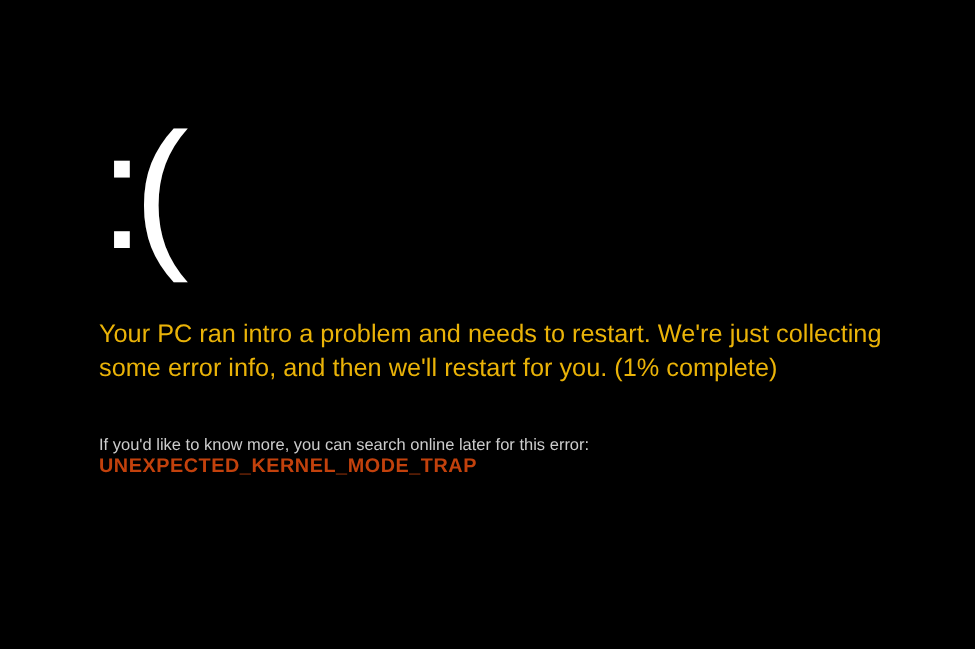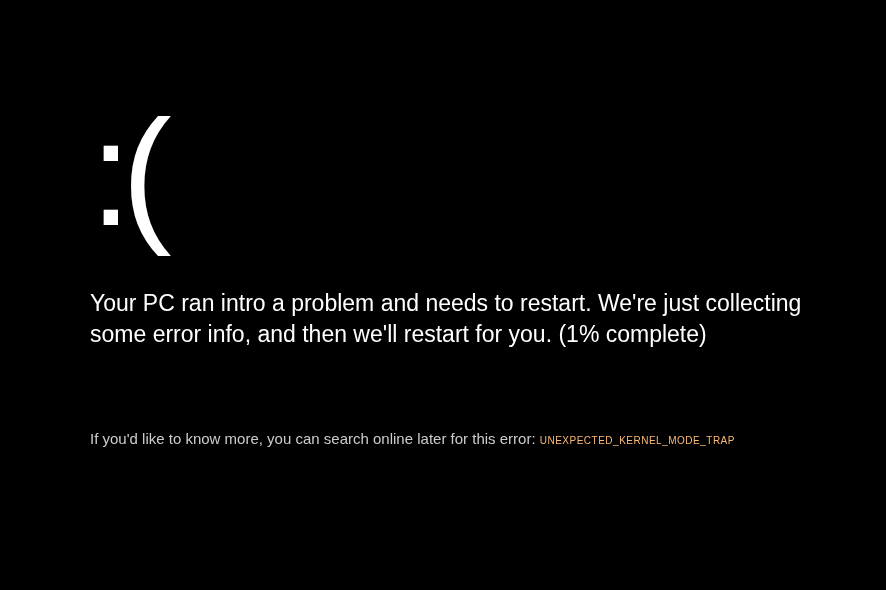--- a/index.html
+++ b/index.html
@@ -27,32 +27,32 @@
       font-weight: 300;
       line-height: 1;
       letter-spacing: -10px;
       margin-bottom: 40px;
       font-family: "Segoe UI Light", "Segoe UI", sans-serif;
     }
     .main-message {
       font-size: 23px;
       font-weight: 300;
       line-height: 1.35;
-      margin-bottom: 80px;
-      color: #ffffff;
+      margin-bottom: 46px;
+      color: #eab308;
     }
     .secondary-message {
       font-size: 15px;
       font-weight: 300;
       color: #cccccc;
     }
     .error-code {
-      font-size: 10px;
-      font-weight: 400;
-      color: #fdba74;
+      font-size: 18px;
+      font-weight: 700;
+      color: #c2410c;
       letter-spacing: 0.5px;
     }
   </style>
 </head>
 <body>
 
 <div class="container">
   <div class="sad-face">:(</div>
   <div class="main-message">Your PC ran intro a problem and needs to restart. We're just collecting some error info, and then we'll restart for you. (1% complete)</div>
   <div class="secondary-message">

